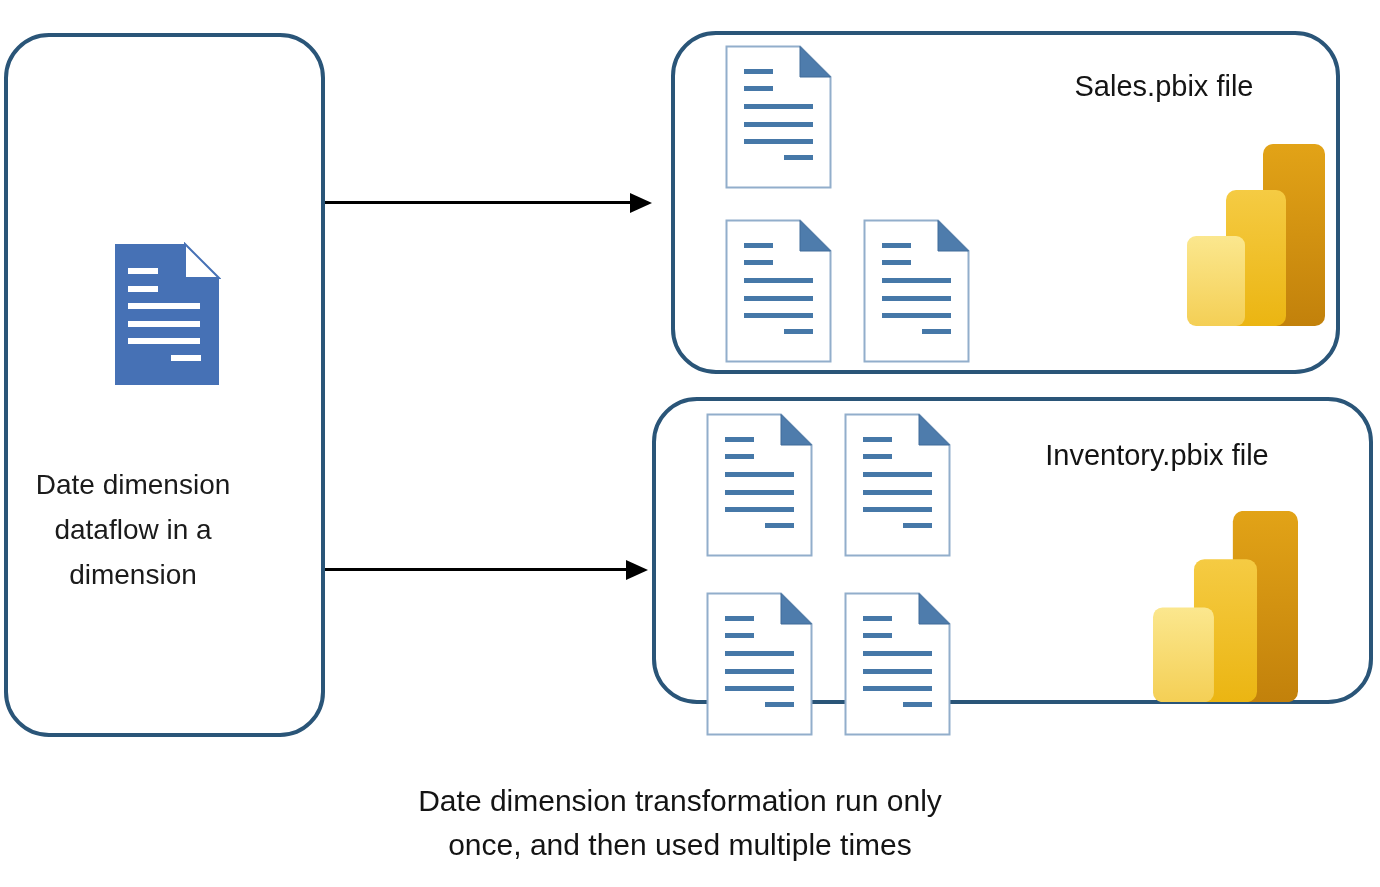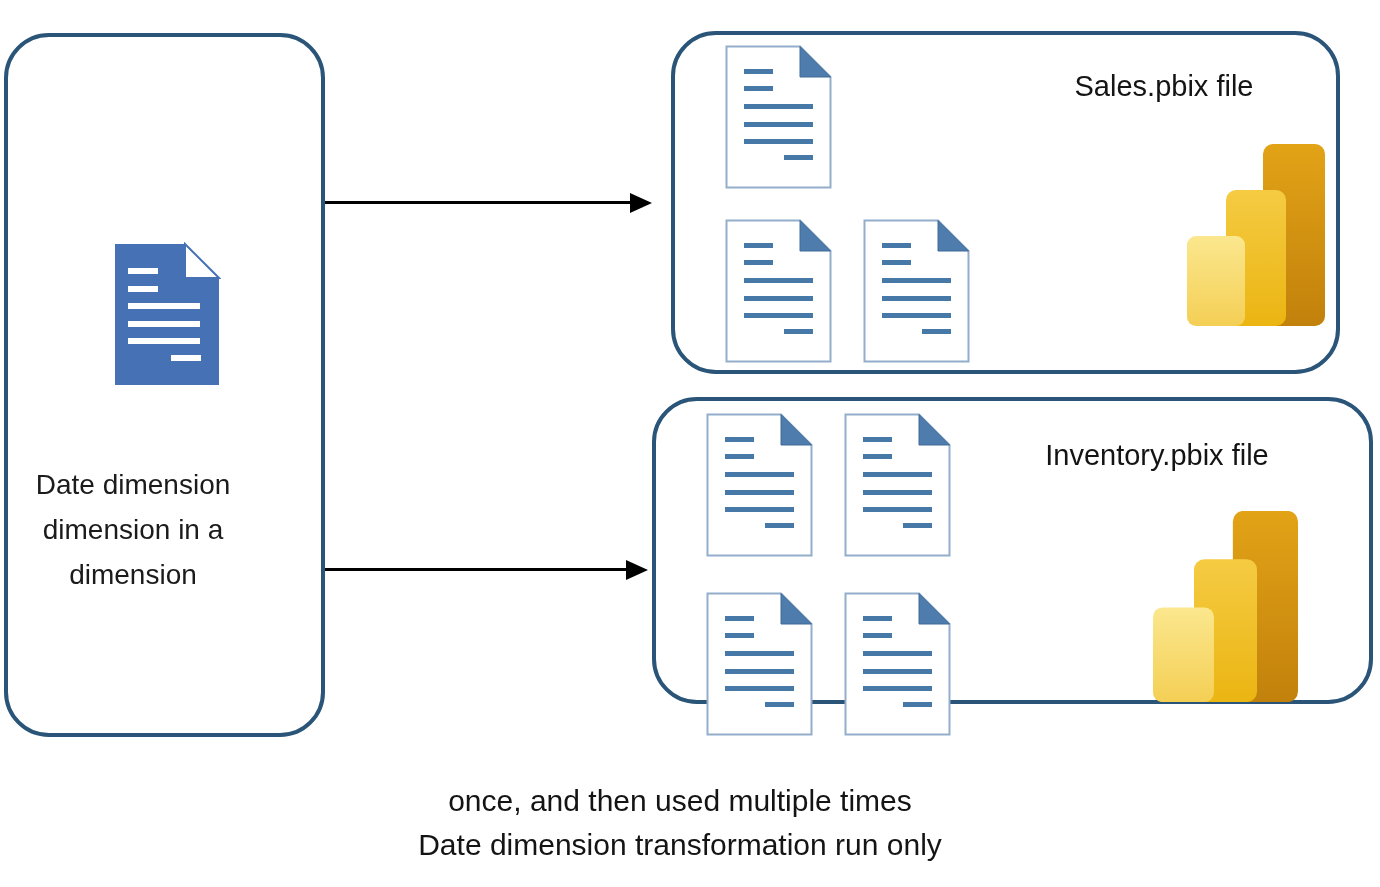--- a/index.html
+++ b/index.html
@@ -96,21 +96,21 @@
 </svg>
 
 <div class="canvas">
 
   <div class="box" id="left-box">
     <svg class="doc-filled" style="left:105px; top:205px;" width="108" height="145" viewBox="0 0 108 145">
         <use href="#doc-filled"></use>
       </svg>
     <div class="source-text">
       <span>Date dimension</span>
-      <span>dimension in a</span>
+      <span>dataflow in a</span>
       <span>dimension</span>
     </div>
   </div>
 
   <div class="arrow-line" style="left:325px; top:201px; width:306px;"></div>
   <div class="arrow-head" style="left:630px; top:193px;"></div>
 
   <div class="arrow-line" style="left:325px; top:568px; width:302px;"></div>
   <div class="arrow-head" style="left:626px; top:560px;"></div>
 
@@ -147,17 +147,17 @@
       </svg>
 
     <div class="pbix-label" id="inv-label">Inventory.pbix file</div>
 
     <svg class="pbi" style="left:497px; top:109px;" width="145" height="193" viewBox="0 0 138 182">
         <use href="#pbi-logo"></use>
       </svg>
   </div>
 
   <div class="caption">
+    <span>Date dimension transformation run only</span>
     <span>once, and then used multiple times</span>
-    <span>Date dimension transformation run only</span>
   </div>
 
 </div>
 
 </body></html>

